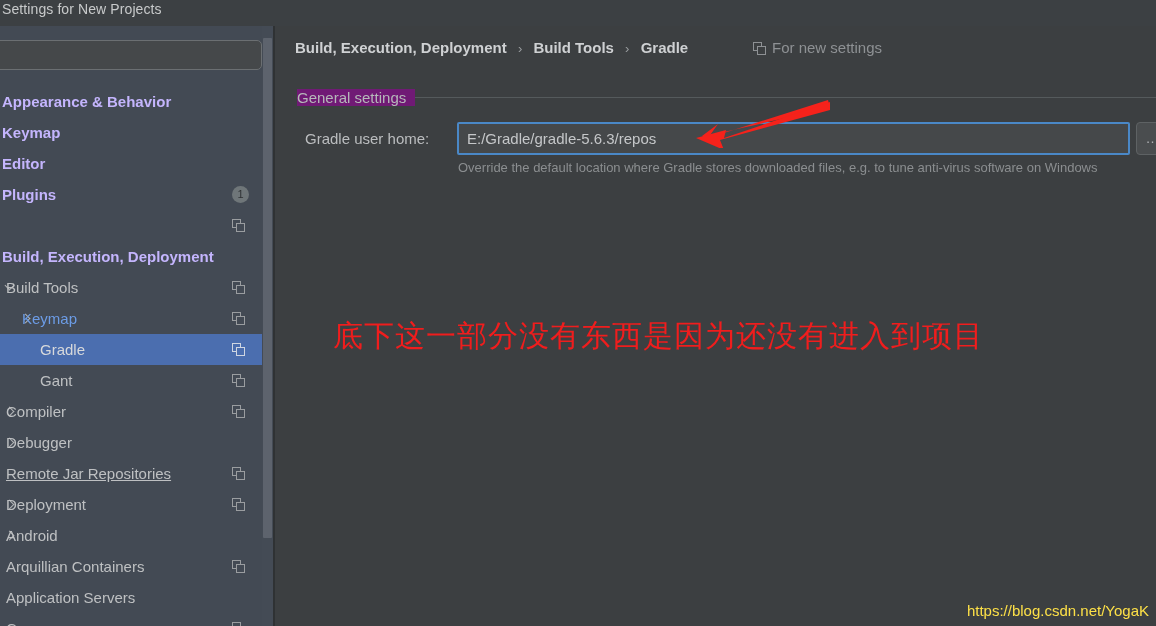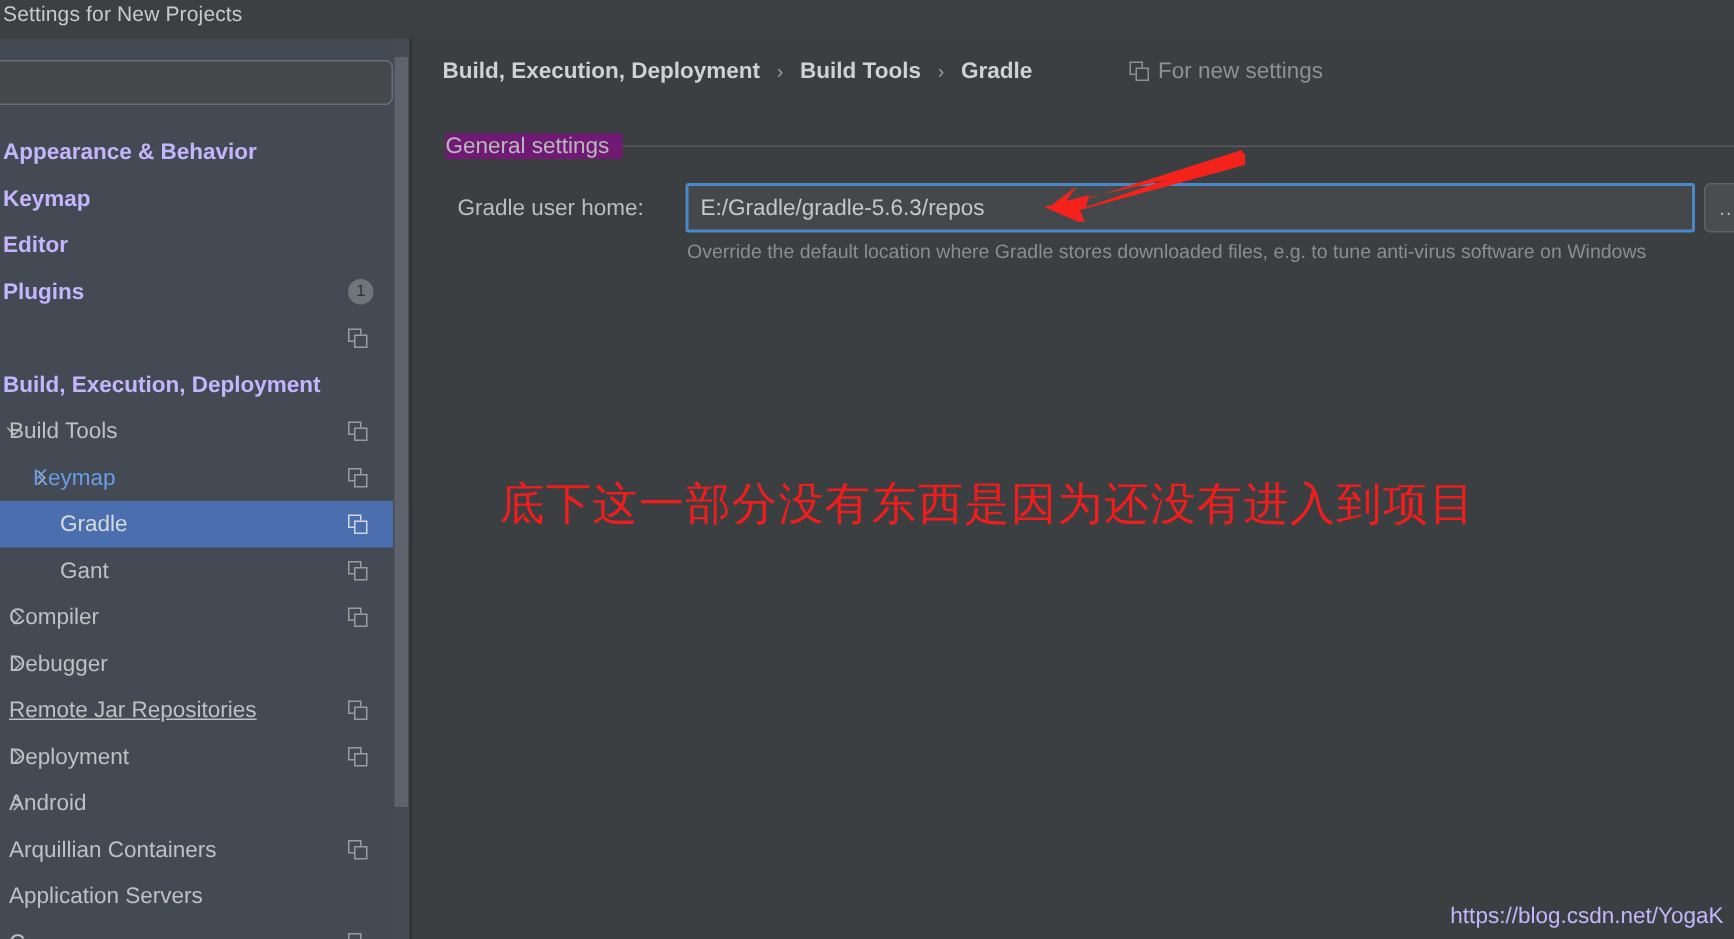--- a/index.html
+++ b/index.html
@@ -299,21 +299,21 @@
   #arrow-svg {
     position: absolute;
     left: 405px; top: 72px;
     width: 150px; height: 50px;
   }
 
   #watermark {
     position: absolute;
     right: 7px; bottom: 7px;
     font-size: 15px;
-    color: #c4b5fd;
+    color: #fde047;
     white-space: nowrap;
   }
 </style>
 </head>
 <body>
 
 <div id="titlebar">
   <div class="title-text">Settings for New Projects</div>
 </div>
 

